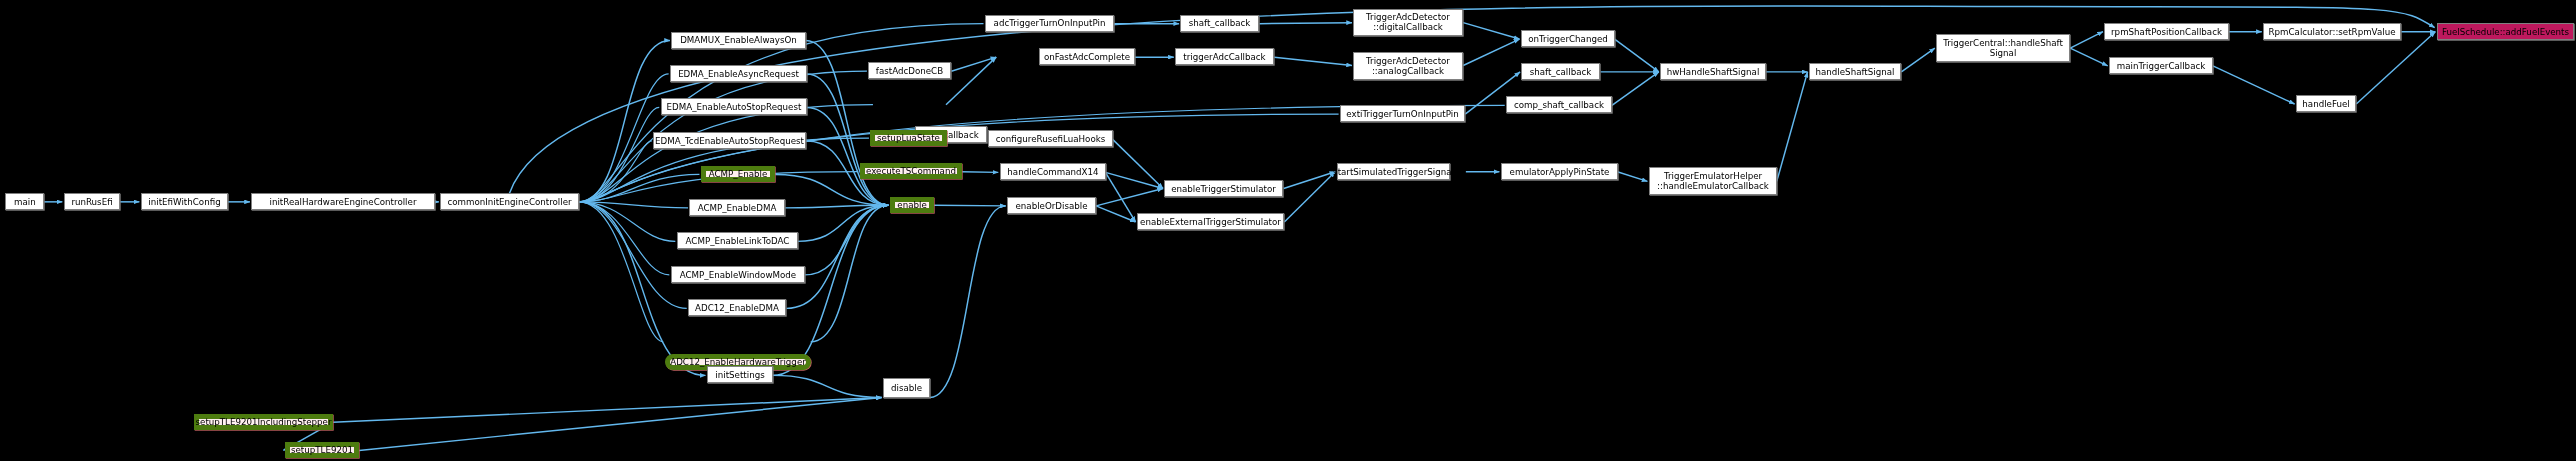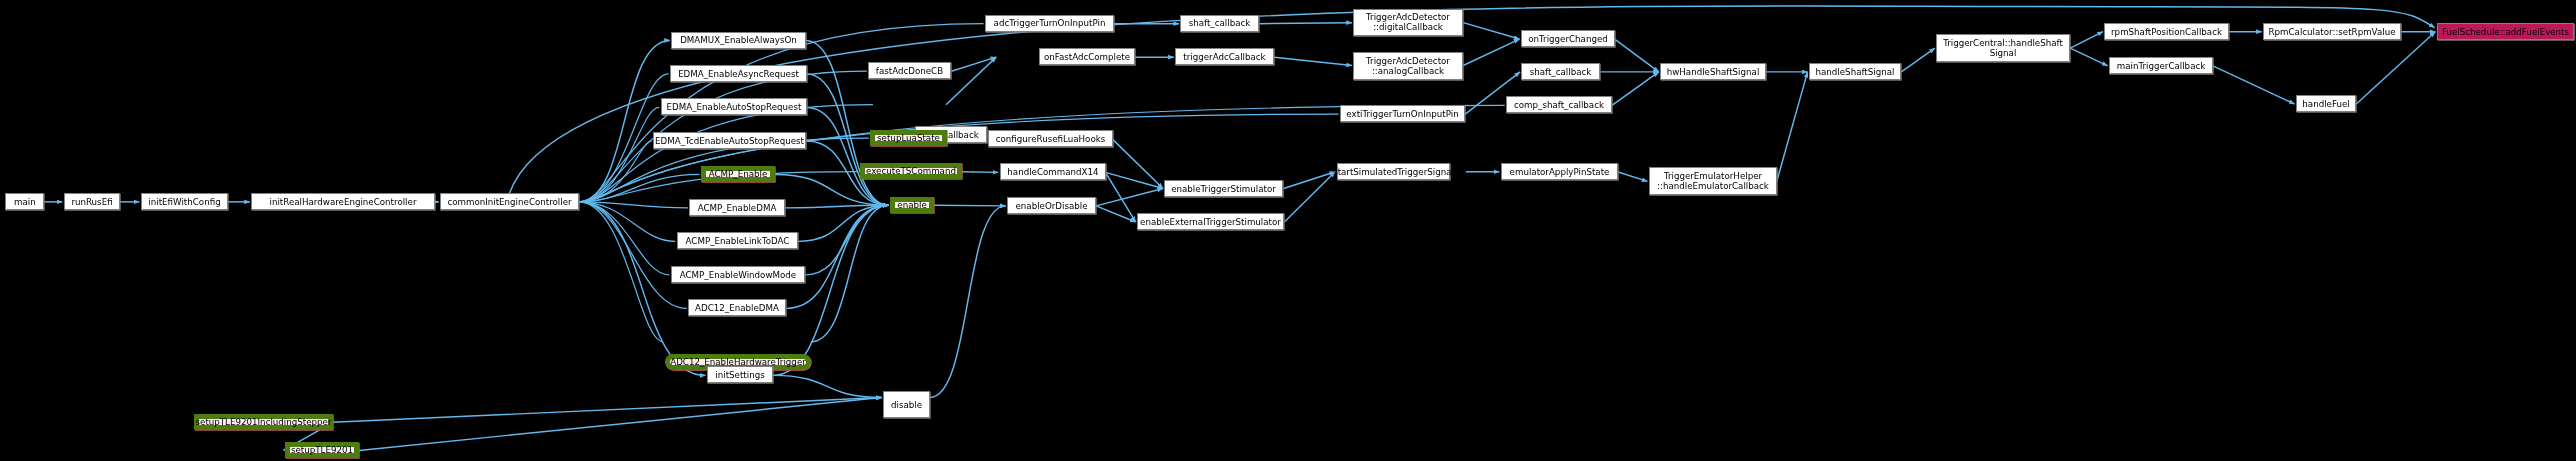--- a/index.html
+++ b/index.html
@@ -127,21 +127,21 @@
       <div class="node" style="left: 653px; top: 132px; width: 153px; height: 17.4px;">EDMA_TcdEnableAutoStopRequest</div>
       <div class="node red" style="left: 701px; top: 166px; width: 74px; height: 16px;">ACMP_Enable</div>
       <div class="node" style="left: 689px; top: 199px; width: 96px; height: 17.4px;">ACMP_EnableDMA</div>
       <div class="node" style="left: 677px; top: 232px; width: 121px; height: 17.4px;">ACMP_EnableLinkToDAC</div>
       <div class="node" style="left: 671px; top: 266px; width: 134px; height: 17.4px;">ACMP_EnableWindowMode</div>
       <div class="node" style="left: 688px; top: 299px; width: 98px; height: 17.4px;">ADC12_EnableDMA</div>
       <div class="node red" style="left: 665px; top: 354px; width: 146px; height: 16px; border-radius: 8px;">ADC12_EnableHardwareTrigger</div>
       <div class="node" style="left: 707px; top: 366px; width: 66px; height: 17.4px;">initSettings</div>
       <div class="node red" style="left: 194px; top: 414px; width: 139px; height: 16px;">setupTLE9201IncludingStepper</div>
       <div class="node red" style="left: 285px; top: 442px; width: 74px; height: 16px;">setupTLE9201</div>
-      <div class="node" style="left: 883px; top: 391px; width: 47px; height: 27px;">disable</div>
+      <div class="node" style="left: 883px; top: 378px; width: 47px; height: 20px;">disable</div>
       <div class="node" style="left: 868px; top: 62px; width: 83px; height: 17.4px;">fastAdcDoneCB</div>
       <div class="node" style="left: 915px; top: 96px; width: 72px; height: 17.4px; margin-top: 30px;">adc_callback</div>
       <div class="node red" style="left: 870px; top: 130px; width: 77px; height: 16px;">setupLuaState</div>
       <div class="node red" style="left: 860px; top: 163px; width: 102px; height: 16px;">executeTSCommand</div>
       <div class="node red" style="left: 890px; top: 197px; width: 44px; height: 16px;">enable</div>
       <div class="node" style="left: 985px; top: 14.7px; width: 129px; height: 17.4px;">adcTriggerTurnOnInputPin</div>
       <div class="node" style="left: 1039px; top: 48px; width: 96px; height: 17.4px;">onFastAdcComplete</div>
       <div class="node" style="left: 988px; top: 130px; width: 125px; height: 17px;">configureRusefiLuaHooks</div>
       <div class="node" style="left: 1000px; top: 163px; width: 106px; height: 17.4px;">handleCommandX14</div>
       <div class="node" style="left: 1007px; top: 197px; width: 89px; height: 17.4px;">enableOrDisable</div>

